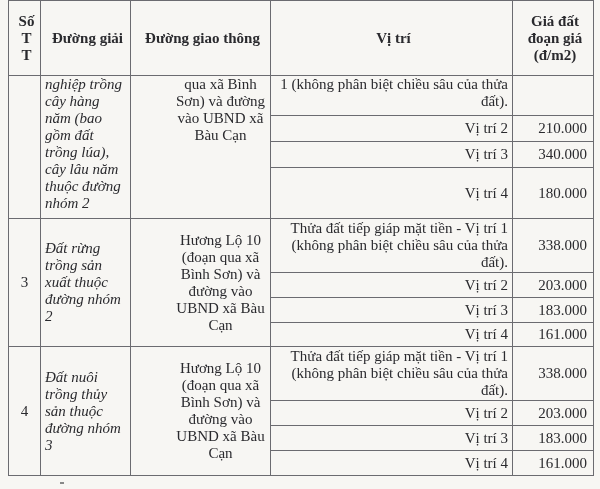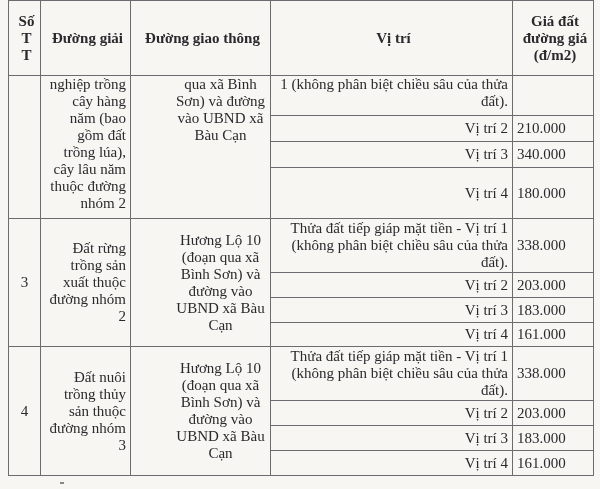--- a/index.html
+++ b/index.html
@@ -18,26 +18,26 @@
       font-size: 15px;
       line-height: 17px;
     }
     td, th {
       border: 1px solid #6b6b70;
       padding: 0 4px;
       vertical-align: middle;
     }
     th { font-weight: bold; text-align: center; font-size: 15px; padding-left: 8px; }
     .c-stt { width: 24px; text-align: center; }
-    .c-dg { width: 81px; text-align: right; }
+    .c-dg { width: 81px; text-align: left; font-style: italic; }
     .c-dgt { width: 131px; text-align: center; padding-left: 44px; }
     .c-vt { width: 232px; text-align: right; }
     .hdr th { height: 74px; }
     .top-cell { vertical-align: top; }
-    .price { padding-right: 6px; }
+    .price { text-align: right; padding-right: 6px; }
     .bottom-mark { position: absolute; left: 60px; top: 482px; width: 4px; height: 2px; background: #888; }
   </style>
 </head>
 <body>
 
 <div class="page">
   <table>
     <colgroup>
       <col style="width:32px">
         <col style="width:90px">
@@ -46,21 +46,21 @@
         <col style="width:81px">
     </colgroup>
     <tbody>
         <tr class="hdr">
       <th style="white-space:pre-line">Số
 T
 T</th>
       <th>Đường giải</th>
       <th>Đường giao thông</th>
       <th>Vị trí</th>
-      <th>Giá đất đường giá (đ/m2)</th>
+      <th>Giá đất đoạn giá (đ/m2)</th>
     </tr>
 
     <tr style="height:40px">
       <td rowspan="4" class="c-stt"></td>
       <td rowspan="4" class="c-dg top-cell">nghiệp trồng cây hàng năm (bao gồm đất trồng lúa), cây lâu năm thuộc đường nhóm 2</td>
       <td rowspan="4" class="c-dgt top-cell">qua xã Bình Sơn) và đường vào UBND xã Bàu Cạn</td>
       <td class="c-vt top-cell">1 (không phân biệt chiều sâu của thửa đất).</td>
       <td class="price"></td>
     </tr>
     <tr style="height:26px">

